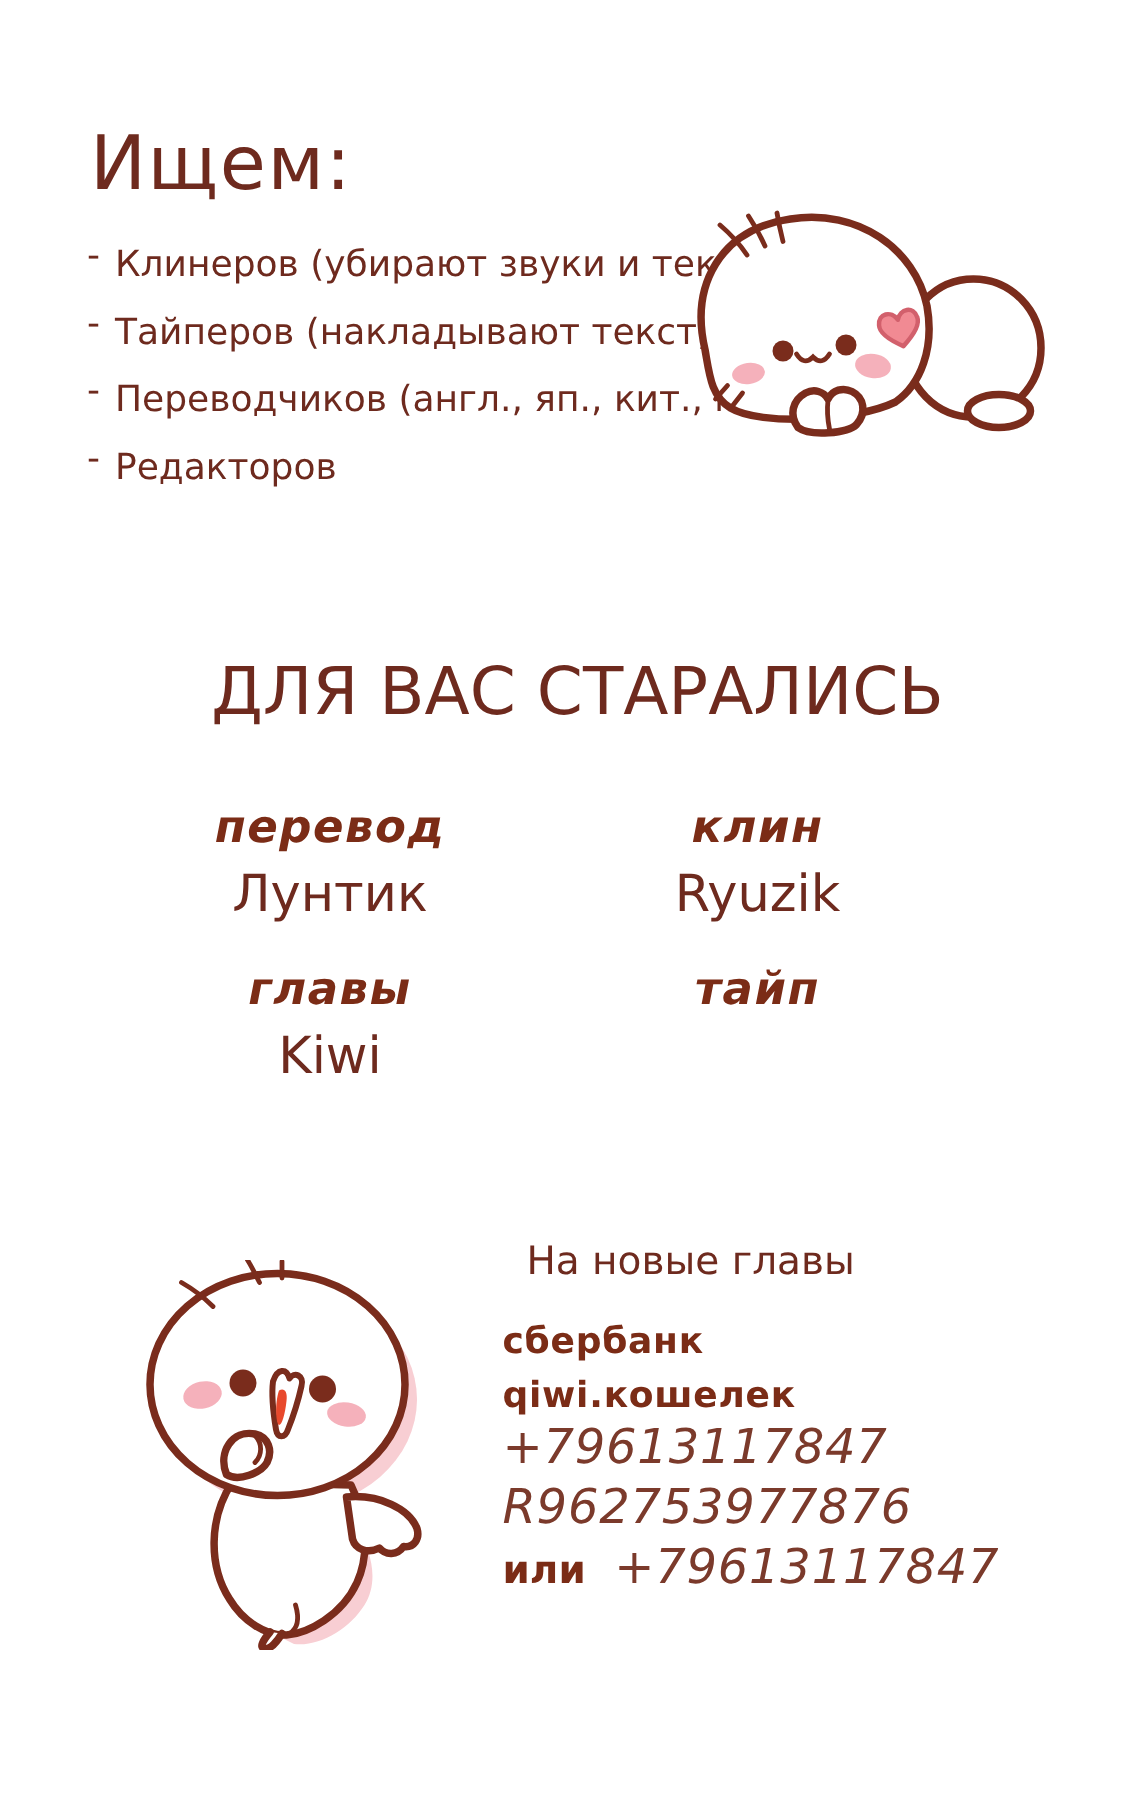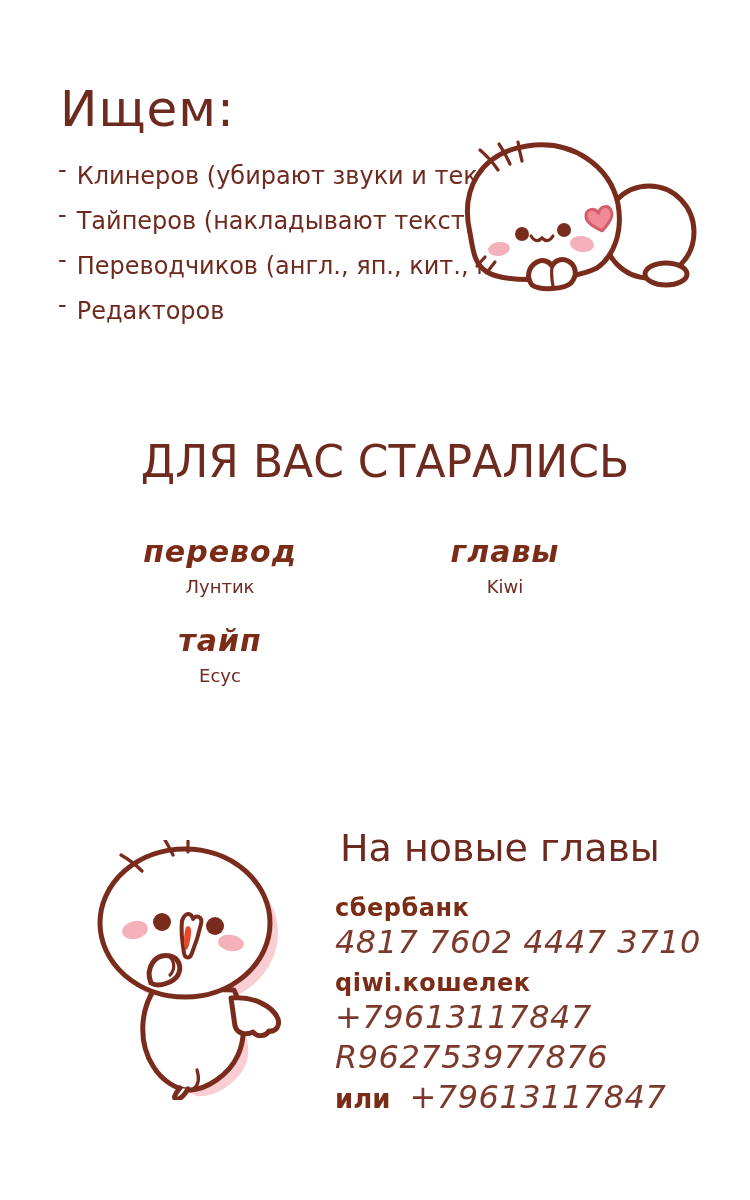--- a/index.html
+++ b/index.html
@@ -29,25 +29,25 @@
   .tongue{fill:var(--mouth-red);stroke:none;}
   .shadow{fill:var(--shadow-pink);stroke:none;}
 
   
   .credits-title{position:absolute;left:0;top:436px;width:750px;text-align:center;
     font-size:44px;letter-spacing:0px;font-weight:normal;padding-left:20px;}
   .credits-grid{position:absolute;left:75px;top:534px;width:570px;
     display:grid;grid-template-columns:290px 280px;row-gap:26px;}
   .credit-cell{text-align:center;}
   .credit-role{font-size:30px;font-weight:bold;color:var(--bold-label);letter-spacing:1px;font-style:italic;}
-  .credit-name{font-size:18px;margin-top:7px;}
+  .credit-name{font-size:34px;margin-top:7px;}
 
   
   .donation{position:absolute;left:335px;top:826px;width:340px;}
-  .don-title{font-size:38px;font-weight:normal;margin:0 5px 24px;white-space:nowrap;}
+  .don-title{font-size:26px;font-weight:normal;margin:0 16px 24px;white-space:nowrap;}
   .method-label{font-size:24px;font-weight:bold;color:var(--bold-label);margin-top:8px;letter-spacing:.5px;}
   .method-value{font-size:32px;font-style:italic;color:var(--numbers);margin:1px 0 2px;white-space:nowrap;letter-spacing:.5px;}
   .alt-line{display:flex;align-items:baseline;gap:19px;margin-top:2px;}
   .alt-prefix{font-size:26px;font-weight:bold;color:var(--bold-label);}
   .alt-value{font-size:32px;font-style:italic;color:var(--numbers);letter-spacing:.5px;}
 </style>
 </head>
 <body>
 
 <div class="page">
@@ -88,26 +88,29 @@
     <path class="st thin" d="M100,139 C99,147 100,153 101,158"></path>
   </svg>
 
   <div class="credits-title">ДЛЯ ВАС СТАРАЛИСЬ</div>
   <div class="credits-grid">
     <div class="credit-cell">
       <div class="credit-role">перевод</div>
       <div class="credit-name">Лунтик</div>
     </div>
     <div class="credit-cell">
+      <div class="credit-role">клин</div>
+      <div class="credit-name">Ryuzik</div>
+    </div>
+    <div class="credit-cell">
       <div class="credit-role">главы</div>
       <div class="credit-name">Kiwi</div>
     </div>
     <div class="credit-cell">
       <div class="credit-role">тайп</div>
-      <div class="credit-name">Ecyc</div>
     </div>
   </div>
 
   <svg class="chibi-b" viewBox="0 0 220 260">
     <ellipse class="shadow" cx="109" cy="93" rx="84" ry="73"></ellipse>
     <path class="shadow" d="M120,150 C158,170 172,208 158,230 C148,246 128,258 111,256 L75,238 L75,165 Z"></path>
     <path class="ln" d="M70,148 C54,172 54,204 68,226 C77,241 93,251 106,250 C120,249 143,237 153,215 C162,195 159,171 149,150 Z"></path>
     <path class="st thin" d="M112,230 C115,240 113,246 108,249"></path>
     <path class="ln" d="M95,248 C90,254 88,258 91,259 C95,260 100,254 103,249"></path>
     <ellipse class="ln" cx="100" cy="83" rx="85" ry="74"></ellipse>
@@ -121,21 +124,20 @@
     <path class="ln" d="M66,143 C60,128 70,113 85,116 C94,118 97,127 93,135 C89,142 74,148 66,143 Z"></path>
     <path class="st thin" d="M85,117 C90,122 90,130 85,135"></path>
     <path class="ln" d="M146,158 C168,156 188,166 193,179 C195,186 191,192 184,191 C180,197 172,197 168,192 C160,196 152,193 150,186 Z"></path>
   </svg>
 
   <div class="donation">
     <div class="don-title">На новые главы</div>
 
     <div>
       <div class="method-label">сбербанк</div>
-      <div class="method-value">4817 7602 4447 3710</div>
     </div>
 
     <div>
       <div class="method-label">qiwi.кошелек</div>
       <div class="method-value">+79613117847</div>
     </div>
 
     <div>
       <div class="method-value">R962753977876</div>
       <div class="alt-line">

